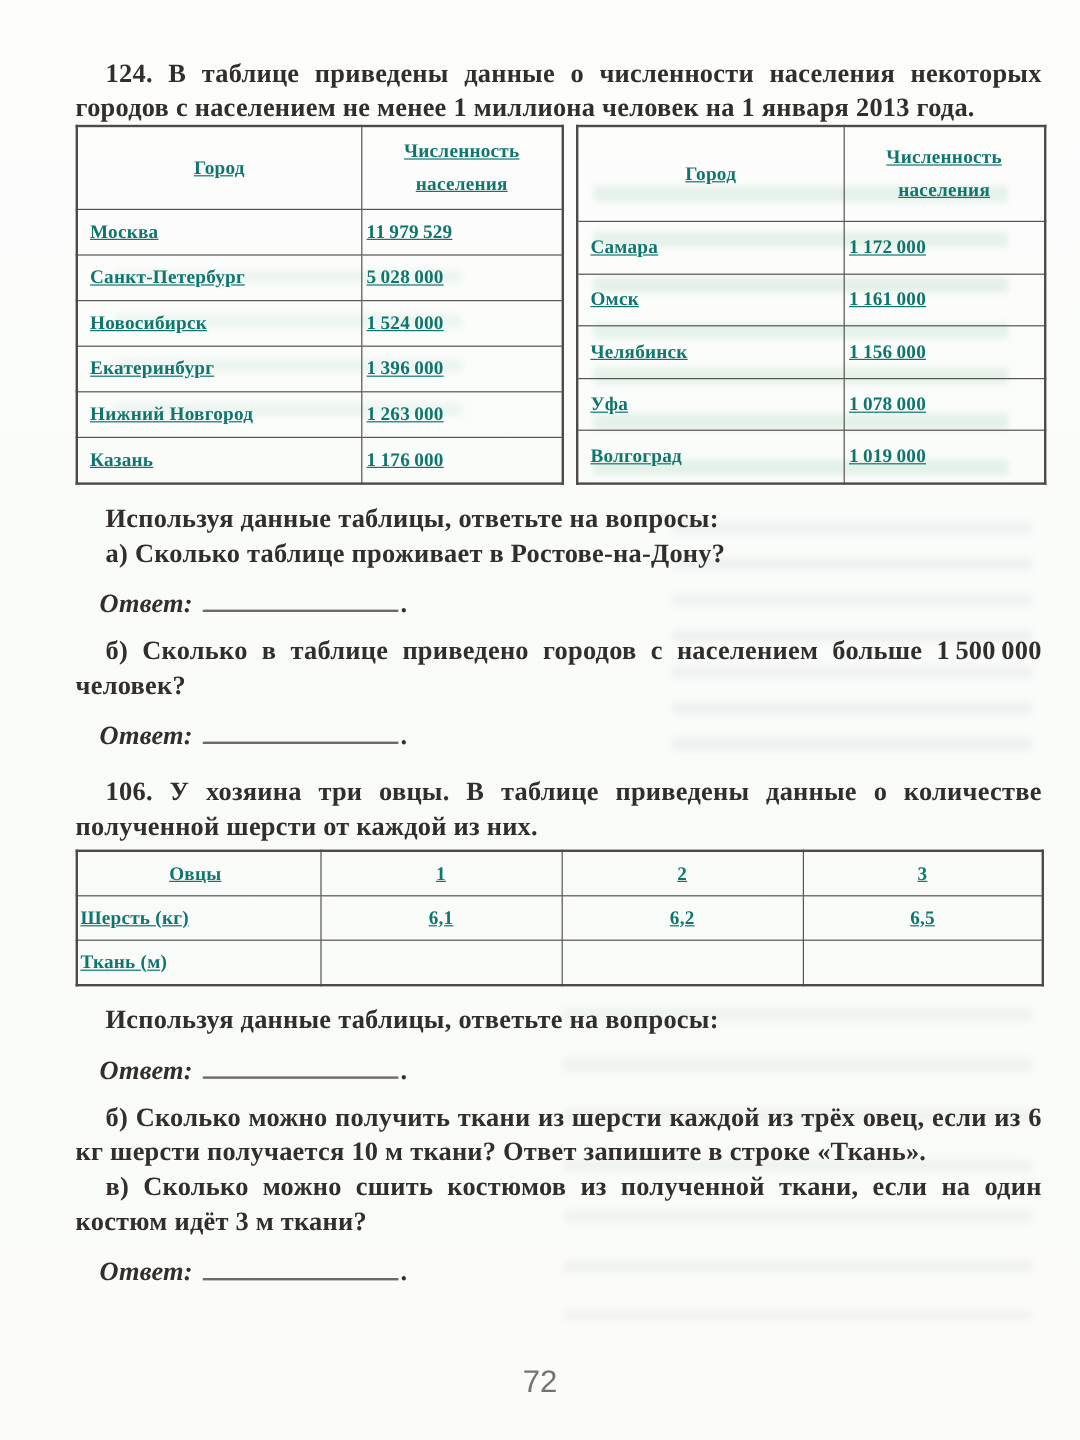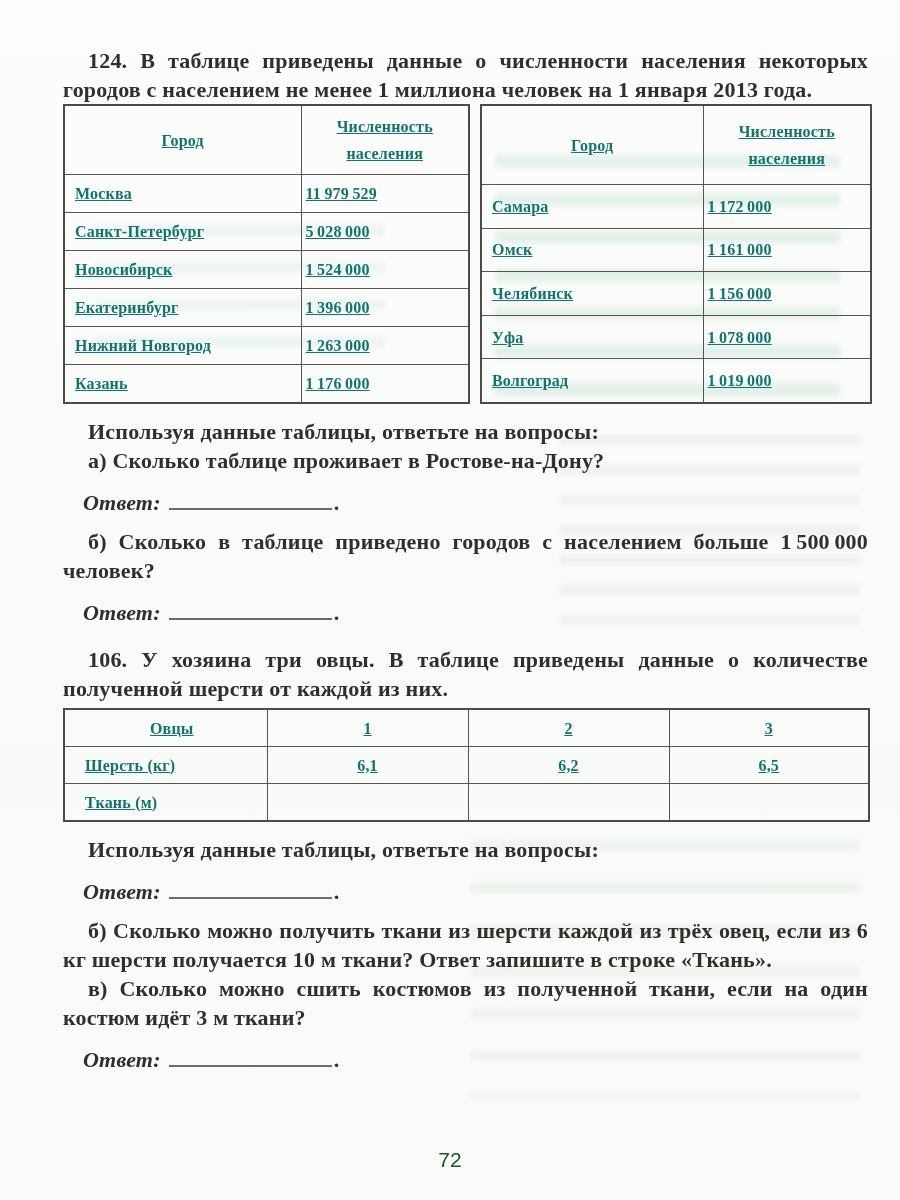--- a/index.html
+++ b/index.html
@@ -38,21 +38,21 @@
   .t124 td.city { text-align: left; padding: 0 4px 0 10px; }
   .t124 td.pop  { text-align: left; padding: 0 4px; }
   .t124-left  { width: 405px; }
   .t124-right { width: 390px; }
 
   
   .t125 { width: 805px; border: 2.2px solid #4d4a47; margin-top: 5px; }
   .t125 th, .t125 td { border: 1.6px solid #58544f; vertical-align: middle; }
   .t125 th { height: 36px; text-align: center; padding: 0 8px; }
   .t125 td { height: 36px; text-align: center; padding: 0 8px; }
-  .t125 th.label, .t125 td.label { text-align: left; padding-left: 20px; }
+  .t125 th.label, .t125 td.label { text-align: left; padding-left: 2px; }
   .t125 th.label { text-align: center; }
 
   
   .answer { margin: 13px 0 9px 20px; height: 30px; }
   .ans-label { font-style: italic; font-weight: 700; }
   .ans-line {
     display: inline-block;
     width: 163px;
     border-bottom: 2px solid #6e6a66;
     height: 18px;
@@ -63,24 +63,23 @@
   .spacer-sm { height: 8px; }
   .spacer-md { height: 13px; }
 
   .page-number {
     position: absolute;
     left: 0; right: 0;
     top: 1136px;
     text-align: center;
     font-family: "Liberation Sans", sans-serif;
     font-weight: 400;
-    font-size: 21px;
-    color: #14532d;
+    font-size: 26px;
+    color: #737373;
     z-index: 2;
-    margin-top: 12px;
   }
 
   
   .artifact { position: absolute; pointer-events: none; z-index: 1; filter: blur(2.5px); }
   .a1 { left: 495px; top: 155px; width: 345px; height: 260px;
         background: repeating-linear-gradient(180deg, rgba(140,200,165,0.20) 0 13px, transparent 13px 38px); }
   .a2 { left: 95px; top: 225px; width: 290px; height: 130px;
         background: repeating-linear-gradient(180deg, rgba(150,200,175,0.12) 0 11px, transparent 11px 37px); }
   .a3 { left: 560px; top: 435px; width: 300px; height: 190px;
         background: repeating-linear-gradient(180deg, rgba(150,160,175,0.10) 0 10px, transparent 10px 30px); }

